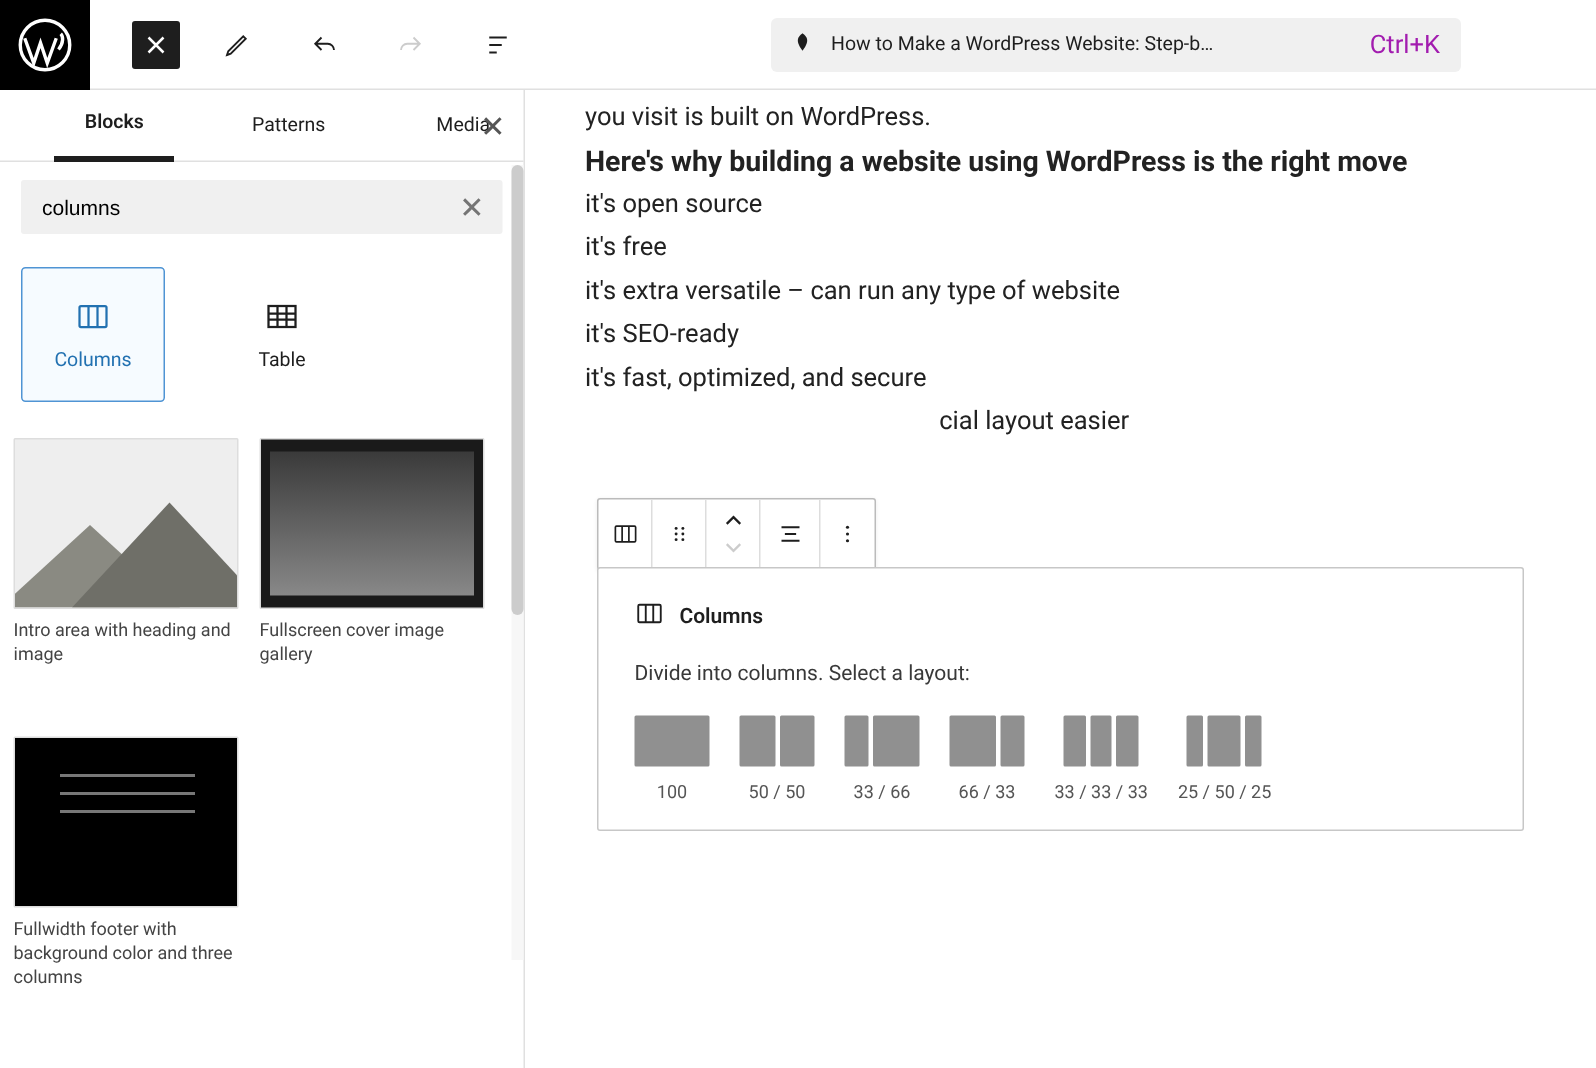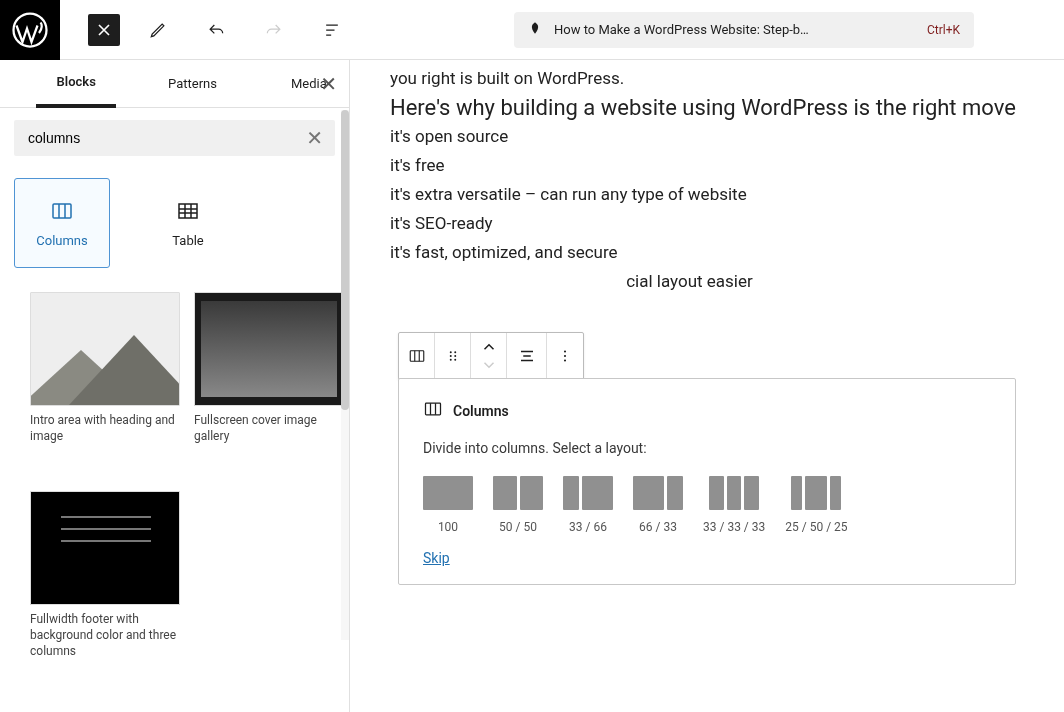--- a/index.html
+++ b/index.html
@@ -6,52 +6,52 @@
   body { margin:0; font-family: -apple-system, "Segoe UI", Roboto, sans-serif; font-size:13px; color:#1e1e1e; background:#fff; width:1064px; height:712px; overflow:hidden; }
   .header { height:60px; display:flex; align-items:center; border-bottom:1px solid #e0e0e0;text-align:center; }
   .wp-logo { width:60px; height:60px; background:#000; display:flex; align-items:center; justify-content:center; }
   .wp-logo svg { fill:#fff; width:36px; height:36px; }
   .hdr-btn { width:40px; height:40px; margin-left:18px; display:flex; align-items:center; justify-content:center; border-radius:2px; }
   .hdr-btn.dark { background:#1e1e1e; color:#fff; width:32px; height:32px; margin-left:28px;}
   .hdr-btn svg { width:20px; height:20px; }
   .disabled-ico { color:#ccc; }
   .title-bar { margin-left:auto; margin-right:90px; background:#f0f0f0; width:460px; height:36px; border-radius:4px; display:flex; align-items:center; padding:0 14px; color:#1e1e1e; font-size:13px; }
   .title-bar .leaf { margin-right:12px;}
-  .title-bar .kbd { margin-left:auto; color:#7f1d1d; font-size:12px; }
+  .title-bar .kbd { margin-left:auto; color:#a21caf; font-size:17px; }
   .shell { display:flex; height:652px; }
   .sidebar { width:350px; border-right:1px solid #e0e0e0; position:relative; display:flex; flex-direction:column; }
   .tabs { display:flex; align-items:center; height:48px; border-bottom:1px solid #e0e0e0; position:relative;}
   .tab { flex:1; text-align:center; font-size:13px; line-height:48px; cursor:pointer;margin-left:36px;}
   .tab.active { font-weight:600; border-bottom:4px solid #1e1e1e; line-height:44px; }
   .close-x { position:absolute; right:12px; top:12px; font-size:20px; color:#555;}
   .search-wrap { padding:12px 14px 4px; }
   .search { background:#f0f0f0; height:36px; border-radius:2px; display:flex; align-items:center; padding:0 12px; }
   .search input { border:0; background:transparent; flex:1; font-size:14px; outline:none;}
   .search .clear { font-size:20px; color:#757575;}
   .block-grid { display:flex; gap:30px; padding:18px 14px 6px; }
   .block-card { width:96px; height:90px; display:flex; flex-direction:column; align-items:center; justify-content:center; gap:10px; border-radius:3px; font-size:13px;}
   .block-card svg { width:24px; height:24px; }
   .block-card.selected { border:1px solid #4f94d4; color:#2271b1; background:#f6fbff;}
-  .pattern-grid { padding:18px 30px; display:grid; grid-template-columns: 150px 150px; gap:12px 14px; overflow:auto; flex:1; }
+  .pattern-grid { padding:18px 9px; display:grid; grid-template-columns: 150px 150px; gap:12px 14px; overflow:auto; flex:1; }
   .pattern-card { font-size:12px; color:#444; line-height:1.35;}
   .thumb { width:150px; height:114px; background:#eee; border:1px solid #ddd; margin-bottom:6px; border-radius:1px; position:relative; overflow:hidden;}
   .thumb .mtn { position:absolute; bottom:0; left:-10px; width:0; height:0; border-left:60px solid transparent; border-right:60px solid transparent; border-bottom:55px solid #8a8a82;}
   .thumb .mtn2 { position:absolute; bottom:0; right:-20px; width:0; height:0; border-left:65px solid transparent; border-right:65px solid transparent; border-bottom:70px solid #6f6f68;}
   .thumb.dark { background:#1a1a1a;}
   .thumb.dark .wfall { position:absolute; top:8px; bottom:8px; width:68px; background:linear-gradient(#3a3a3a,#888);}
   .thumb.dark .wl { left:6px;} .thumb.dark .wr { right:6px;}
   .thumb.footer { background:#000; }
   .thumb.footer .fline { position:absolute; left:30px; width:90px; height:2px; background:#777;}
   .thumb.three { background:#fff; border:1px solid #ddd;}
   .thumb.three .sq { position:absolute; width:56px; height:56px; background:#ddd;}
   .scrollbar { position:absolute; right:0; top:50px; width:8px; height:530px; background:#f7f7f7;}
   .scroll-thumb { position:absolute; top:0; width:8px; height:300px; background:#ccc; border-radius:4px;}
   .canvas { flex:1; padding:4px 40px 0 40px; font-size:17px; line-height:29px; color:#222; position:relative;}
   .canvas p { margin:0;}
-  .heading { font-weight:400; font-size:22px; margin-top:30px;}
+  .heading { font-weight:700; font-size:19px; margin-top:30px;}
   .toolbar { position:absolute; top:332px; left:398px; height:48px; background:#fff; border:1px solid #bbb; display:flex; border-radius:2px; box-shadow:0 1px 3px rgba(0,0,0,.08);}
   .tb-cell { width:36px; display:flex; align-items:center; justify-content:center; border-right:1px solid #ddd;}
   .tb-cell:last-child { border-right:0;}
   .tb-cell.stack { flex-direction:column; gap:0; }
   .tb-cell svg { width:18px; height:18px;}
   .col-panel { position:absolute; top:378px; left:398px; right:48px; border:1px solid #c7c7c7; background:#fff; border-radius:2px; padding:20px 24px 18px;}
   .col-panel .ptitle { display:flex; align-items:center; gap:10px; font-weight:600; font-size:14px;}
   .col-panel .pdesc { font-size:14px; margin:18px 0 20px; color:#393939;}
   .layouts { display:flex; gap:20px; flex-wrap:wrap;}
   .layout-opt { display:flex; flex-direction:column; align-items:center; gap:10px; font-size:12px; color:#555;}
@@ -160,21 +160,21 @@
           </div>
         <span>Fullwidth footer with background color and three columns</span>
       </div>
     </div>
     <div class="scrollbar">
         <div class="scroll-thumb"></div>
       </div>
   </div>
 
   <div class="canvas">
-    <p>you right is built on WordPress.</p>
+    <p>you visit is built on WordPress.</p>
     <p class="heading">Here's why building a website using WordPress is the right move</p>
     <p>it's open source</p>
     <p>it's free</p>
     <p>it's extra versatile – can run any type of website</p>
     <p>it's SEO-ready</p>
     <p>it's fast, optimized, and secure</p>
     <p style="white-space:pre">                                                        cial layout easier</p>
   </div>
 </div>
 
@@ -266,14 +266,13 @@
       </div>
       <div class="layout-opt">
         <div class="lshape">
           <span class="w25"></span>
           <span class="w50"></span>
           <span class="w25"></span>
         </div>
         <div>25 / 50 / 25</div>
       </div>
     </div>
-  <div class="skip">Skip</div>
 </div>
 
 </body></html>

